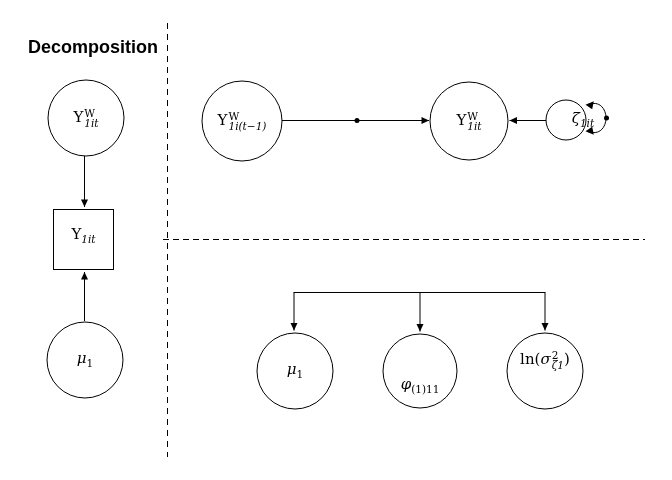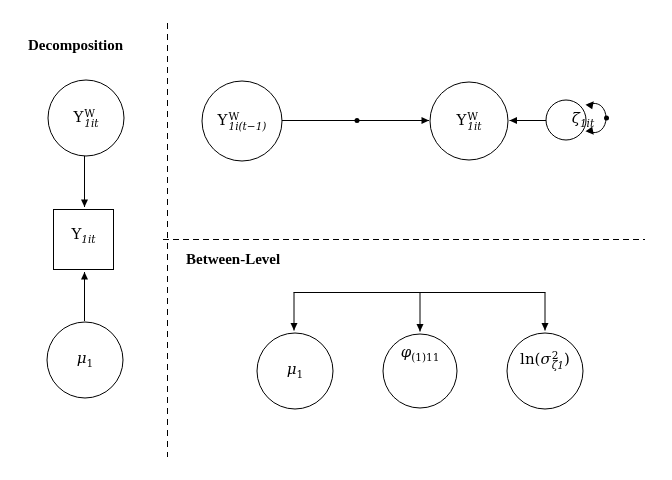--- a/index.html
+++ b/index.html
@@ -1,20 +1,20 @@
 <!DOCTYPE html>
 <html><head>
 <meta charset="utf-8">
 <style>
   html,body{margin:0;padding:0;background:#ffffff;}
   .canvas{position:relative;width:672px;height:480px;background:#ffffff;overflow:hidden;
           font-family:"Liberation Sans",sans-serif;}
   .canvas svg{position:absolute;left:0;top:0;}
-  .sec-title{position:absolute;font-weight:bold;font-size:15px;color:#000;white-space:nowrap;
-             font-family:Liberation Serif, serif;}
+  .sec-title{position:absolute;font-weight:bold;font-size:18px;color:#000;white-space:nowrap;
+             font-family:Liberation Sans, sans-serif;}
   .mlabel{position:absolute;transform:translate(-50%,-50%);font-family:"DejaVu Serif",serif;
           font-size:15px;color:#000;white-space:nowrap;line-height:1;}
   .bi{font-style:italic;}
   .isub{font-size:10.5px;vertical-align:-4px;}
   .isubi{font-size:10.5px;vertical-align:-4px;font-style:italic;}
   .stack{display:inline-block;vertical-align:middle;font-size:10.5px;line-height:10px;
          text-align:left;margin-left:1px;}
   .stack .sup{display:block;}
   .stack .sub{display:block;font-style:italic;}
 </style>
@@ -55,21 +55,20 @@
     <circle cx="566" cy="120" r="20" fill="#fff" stroke="#000" stroke-width="1"></circle>
     <circle cx="295" cy="371" r="38" fill="#fff" stroke="#000" stroke-width="1"></circle>
     <circle cx="420" cy="371" r="37" fill="#fff" stroke="#000" stroke-width="1"></circle>
     <circle cx="545" cy="371" r="38" fill="#fff" stroke="#000" stroke-width="1"></circle>
 
     <circle cx="357" cy="120.5" r="2.5" fill="#000"></circle>
     <circle cx="606.5" cy="118" r="2.5" fill="#000"></circle>
   </svg>
 
   <div class="sec-title" style="left:28px;top:37px">Decomposition</div>
-  <div class="sec-title" style="left:186px;top:251px">Between-Level</div>
 
   <div class="mlabel" style="left:86px;top:118px">
     <span>Y</span><span class="stack"><span class="sup">W</span><span class="sub">1it</span></span>
   </div>
 
   <div class="mlabel" style="left:83.5px;top:236px">
     <span>Y</span><span class="isubi">1it</span>
   </div>
 
   <div class="mlabel" style="left:85px;top:360px">
@@ -85,21 +84,21 @@
   </div>
 
   <div class="mlabel" style="left:583px;top:120px">
     <span class="bi">ζ</span><span class="isubi">1it</span>
   </div>
 
   <div class="mlabel" style="left:295px;top:371px">
     <span class="bi">μ</span><span class="isub">1</span>
   </div>
 
-  <div class="mlabel" style="left:420px;top:354px">
+  <div class="mlabel" style="left:420px;top:386px">
     <span class="bi">φ</span><span class="isub">(1)11</span>
   </div>
 
   <div class="mlabel" style="left:545px;top:360px">
     <span>ln(</span><span class="bi">σ</span><span class="stack"><span class="sup">2</span><span class="sub">ζ1</span></span><span>)</span>
   </div>
 
 </div>
 
 </body></html>

